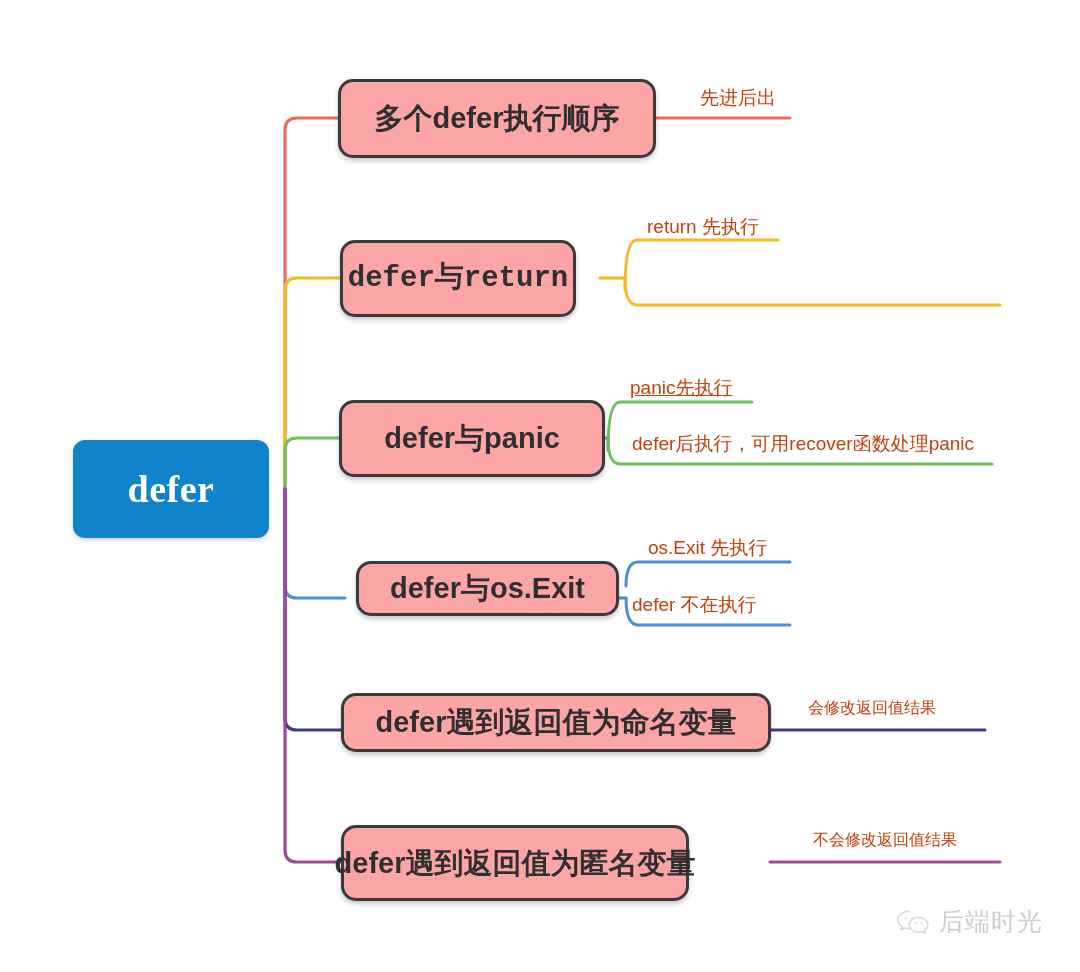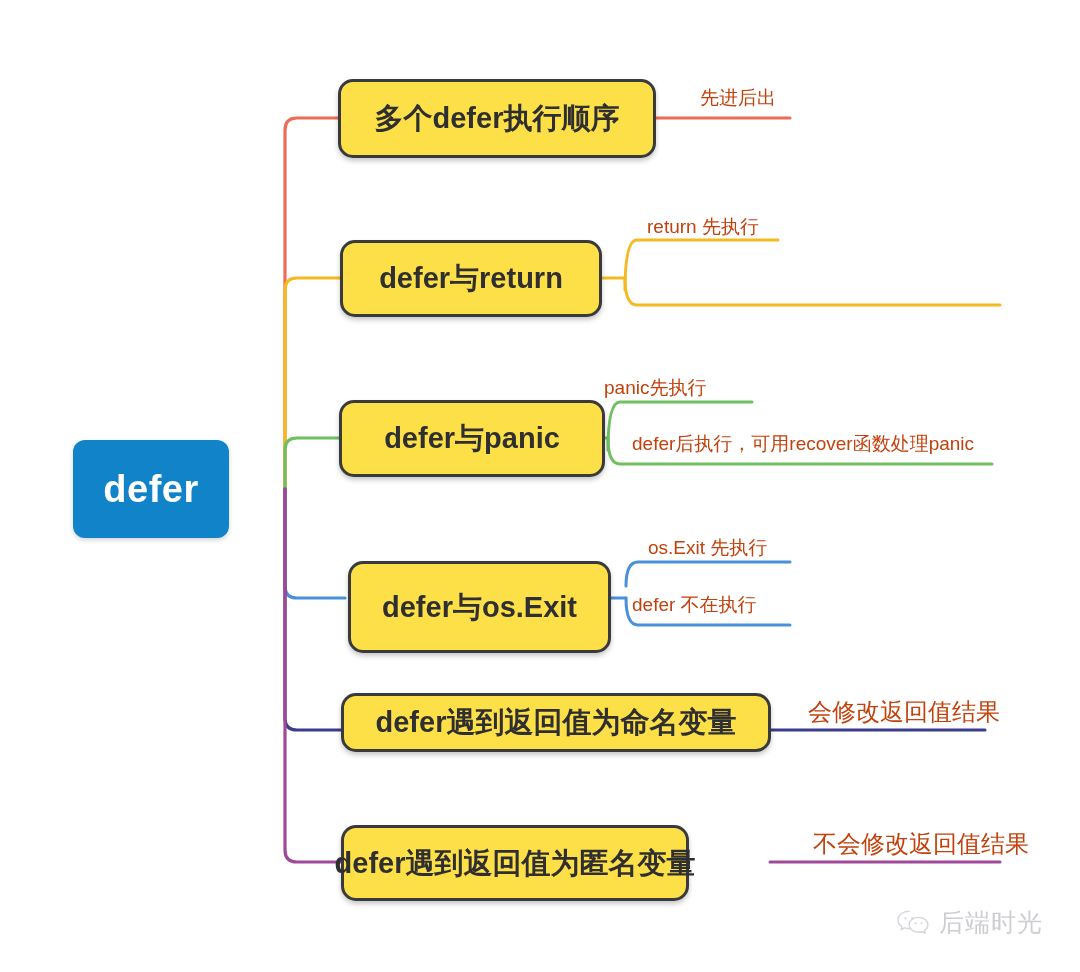--- a/index.html
+++ b/index.html
@@ -40,21 +40,21 @@
     letter-spacing: 0.5px;
     line-height: 1;
   }
 
   
   .topic-node {
     position: absolute;
     display: flex;
     align-items: center;
     justify-content: center;
-    background: #fde047;
+    background: #fca5a5;
     border: 3px solid #3a3a3c;
     border-radius: 15px;
     box-shadow: 0 3px 5px rgba(0,0,0,0.22);
     box-sizing: border-box;
   }
   .topic-label {
     color: #2f2f31;
     font-weight: bold;
     font-size: 29px;
     line-height: 1;
@@ -62,27 +62,26 @@
   }
 
   
   .leaf {
     position: absolute;
     color: #c2410c;
     font-size: 19px;
     line-height: 1;
     white-space: nowrap;
   }
-  .leaf.small { font-size: 24px; }
+  .leaf.small { font-size: 16px; }
 
   
   .watermark {
     position: absolute;
     display: flex;
-    align-items: center;
     gap: 9px;
     opacity: 0.92;
   }
   .wm-text {
     color: #c9c9cf;
     font-size: 25px;
     letter-spacing: 1px;
     line-height: 1;
     white-space: nowrap;
   }
@@ -113,49 +112,49 @@
     <path d="M626,586 Q626,562 638,562 L790,562" stroke="#4a90d9" stroke-width="3"></path>
     <path d="M626,598 Q626,625 638,625 L790,625" stroke="#4a90d9" stroke-width="3"></path>
 
     <path d="M285,489 L285,718 Q285,730 297,730 L345,730" stroke="#3b3b8f" stroke-width="3.2"></path>
     <path d="M770,730 L985,730" stroke="#3b3b8f" stroke-width="3"></path>
 
     <path d="M285,489 L285,850 Q285,862 297,862 L345,862" stroke="#a0489a" stroke-width="3.2"></path>
     <path d="M770,862 L1000,862" stroke="#a0489a" stroke-width="3"></path>
   </svg>
 
-  <div class="root-node" style="left:73px; top:440px; width:156px; height:98px; background:#1183c8;">
+  <div class="root-node" style="left:73px; top:440px; width:196px; height:98px; background:#1183c8;font-family:Liberation Serif, serif;">
     <span class="root-label">defer</span>
   </div>
 
   <div class="topic-node" style="left:338px; top:79px; width:318px; height:79px;">
     <span class="topic-label">多个defer执行顺序</span>
   </div>
   <div class="leaf" style="left:700px; top:88px;">
     <span>先进后出</span>
   </div>
 
-  <div class="topic-node" style="left:340px; top:240px; width:262px; height:77px;">
+  <div class="topic-node" style="left:340px; top:240px; width:236px; height:77px;font-family:Liberation Mono, monospace;">
     <span class="topic-label">defer与return</span>
   </div>
   <div class="leaf" style="left:647px; top:217px;">
     <span>return 先执行</span>
   </div>
 
   <div class="topic-node" style="left:339px; top:400px; width:266px; height:77px;">
     <span class="topic-label">defer与panic</span>
   </div>
-  <div class="leaf" style="left:604px; top:378px;">
+  <div class="leaf" style="left:630px; top:378px;text-decoration:underline;">
     <span>panic先执行</span>
   </div>
   <div class="leaf" style="left:632px; top:434px;">
     <span>defer后执行，可用recover函数处理panic</span>
   </div>
 
-  <div class="topic-node" style="left:348px; top:561px; width:263px; height:92px;">
+  <div class="topic-node" style="left:356px; top:561px; width:263px; height:55px;">
     <span class="topic-label">defer与os.Exit</span>
   </div>
   <div class="leaf" style="left:648px; top:538px;">
     <span>os.Exit 先执行</span>
   </div>
   <div class="leaf" style="left:632px; top:595px;">
     <span>defer 不在执行</span>
   </div>
 
   <div class="topic-node" style="left:341px; top:693px; width:430px; height:59px;">

